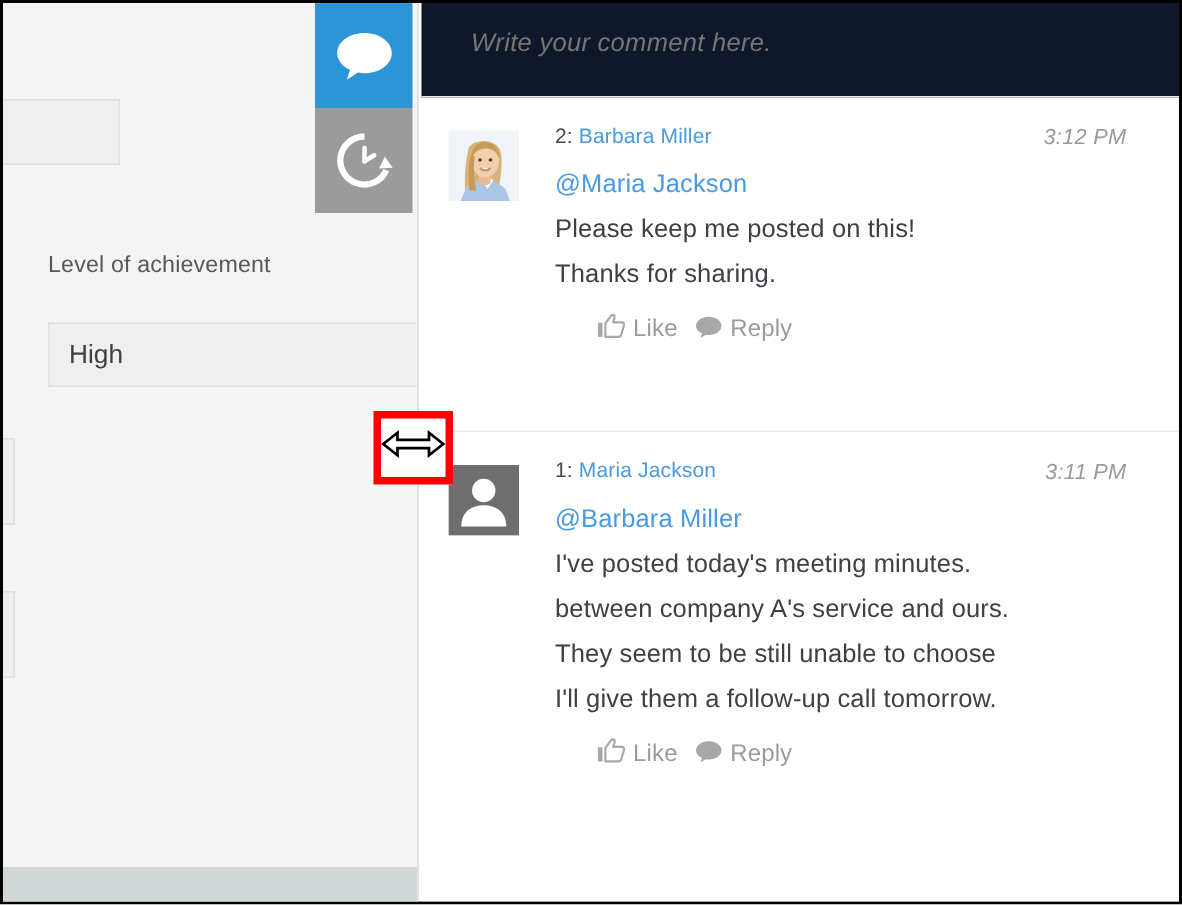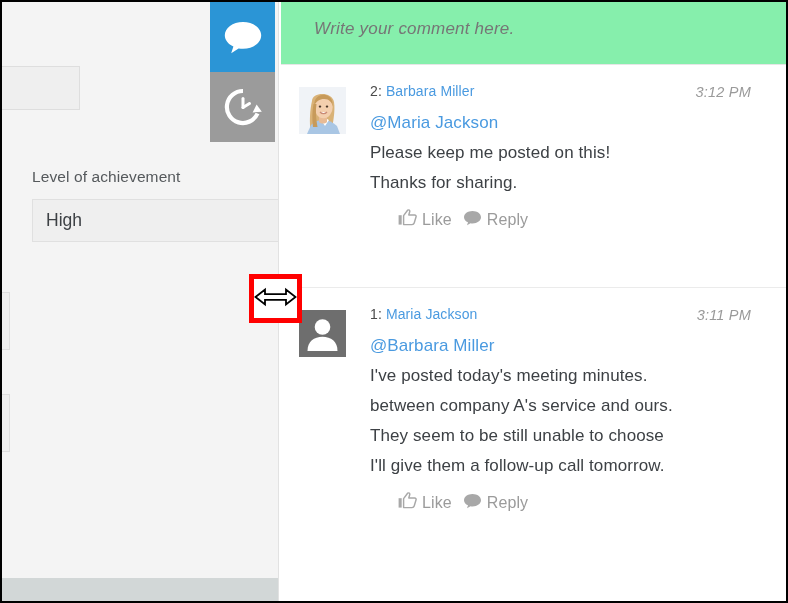--- a/index.html
+++ b/index.html
@@ -89,21 +89,21 @@
     left: 30px;
     top: 166px;
     font-size: 15.5px;
     color: #55595c;
     letter-spacing: 0.1px;
     white-space: nowrap;
   }
   .field-value-box {
     position: absolute;
     left: 30px;
-    top: 197px;
+    top: 213px;
     width: 247px;
     height: 43px;
     background: #efefef;
     border: 1px solid #e0e0e0;
     border-right: none;
     box-sizing: border-box;
   }
   .field-value-text {
     position: absolute;
     left: 13px;
@@ -142,21 +142,21 @@
     width: 505px;
     height: 599px;
     background: #ffffff;
     box-sizing: border-box;
   }
 
   .comment-input-area {
     position: relative;
     width: 100%;
     height: 63px;
-    background: #86efac;
+    background: #0f172a;
     border-bottom: 1px solid #e6e6e6;
     box-sizing: border-box;
   }
   .comment-input-placeholder {
     position: absolute;
     left: 33px;
     top: 17px;
     font-size: 17px;
     font-style: italic;
     color: #767676;

